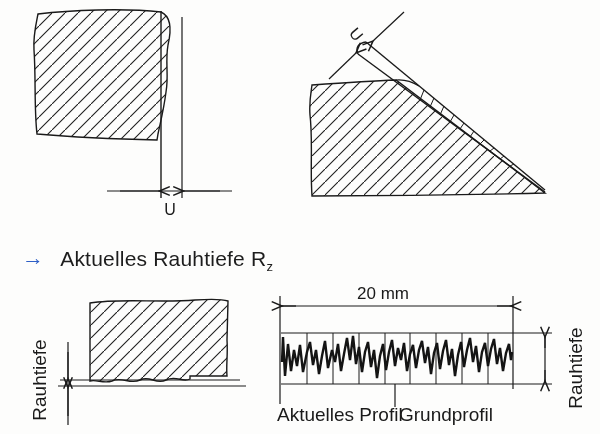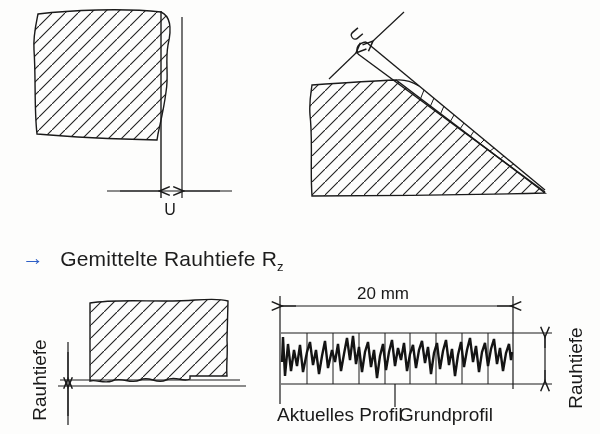--- a/index.html
+++ b/index.html
@@ -117,18 +117,18 @@
       <text x="582" y="368" font-size="19" text-anchor="middle" transform="rotate(-90 582 368)" stroke="none" fill="#1a1a1a">Rauhtiefe</text>
 
       <text x="277" y="421" font-size="19" stroke="none" fill="#1a1a1a">Aktuelles Profil</text>
       <text x="399" y="421" font-size="19" stroke="none" fill="#1a1a1a">Grundprofil</text>
     </g>
   </svg>
 
   <div class="heading">
     <span class="bullet">→</span>
     <span>
-      <span>Gemittelte Rauhtiefe</span>
+      <span>Aktuelles Rauhtiefe</span>
       <span>R</span><sub>z</sub>
     </span>
   </div>
 
 </div>
 
 </body></html>

